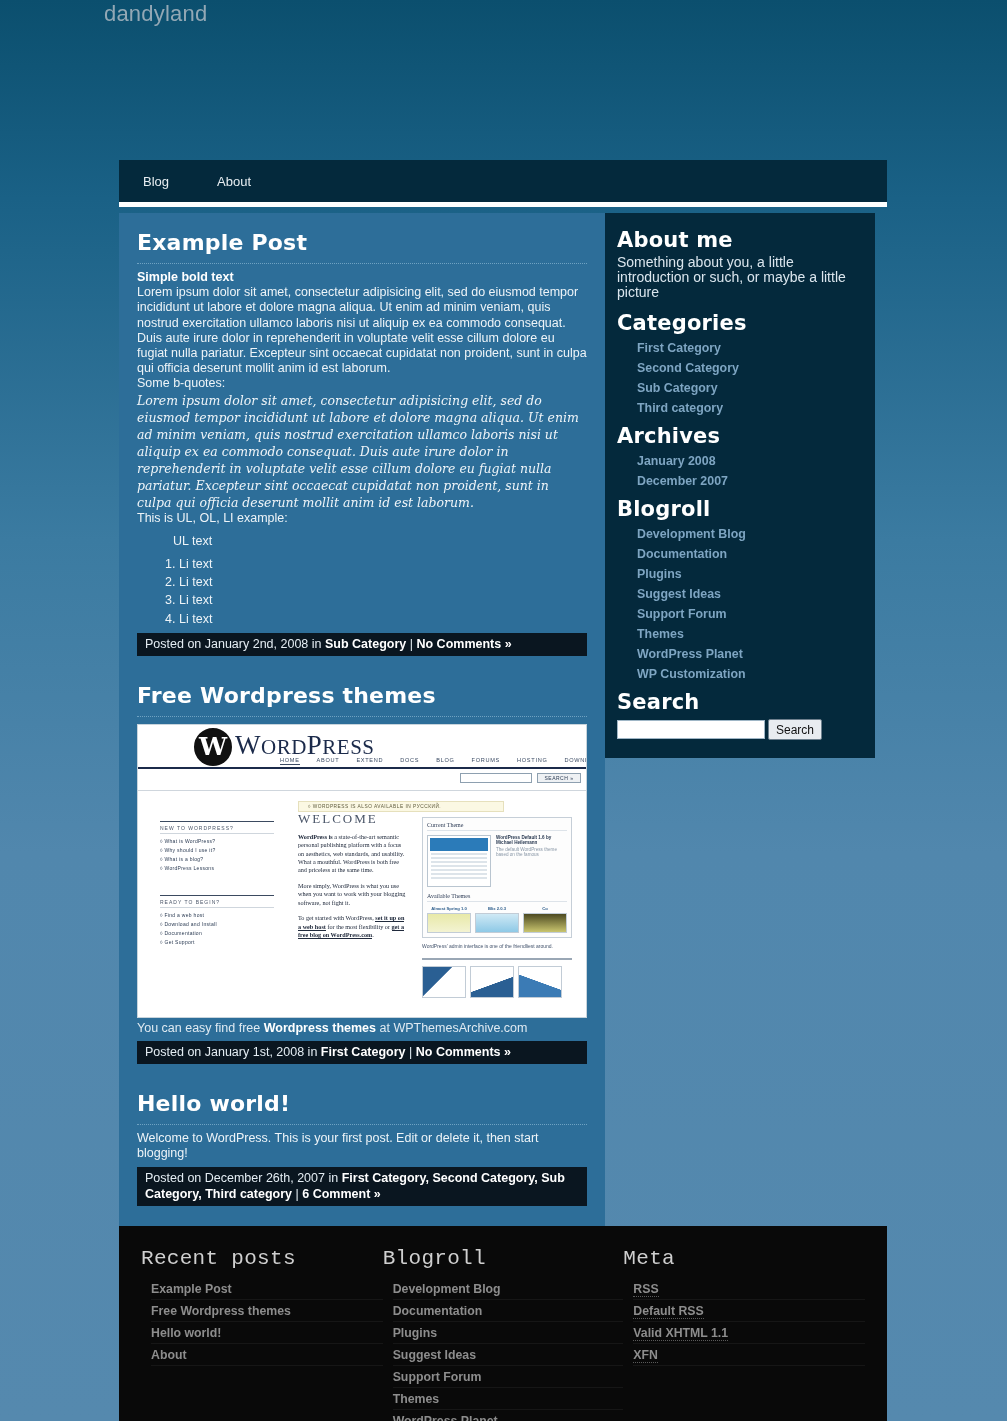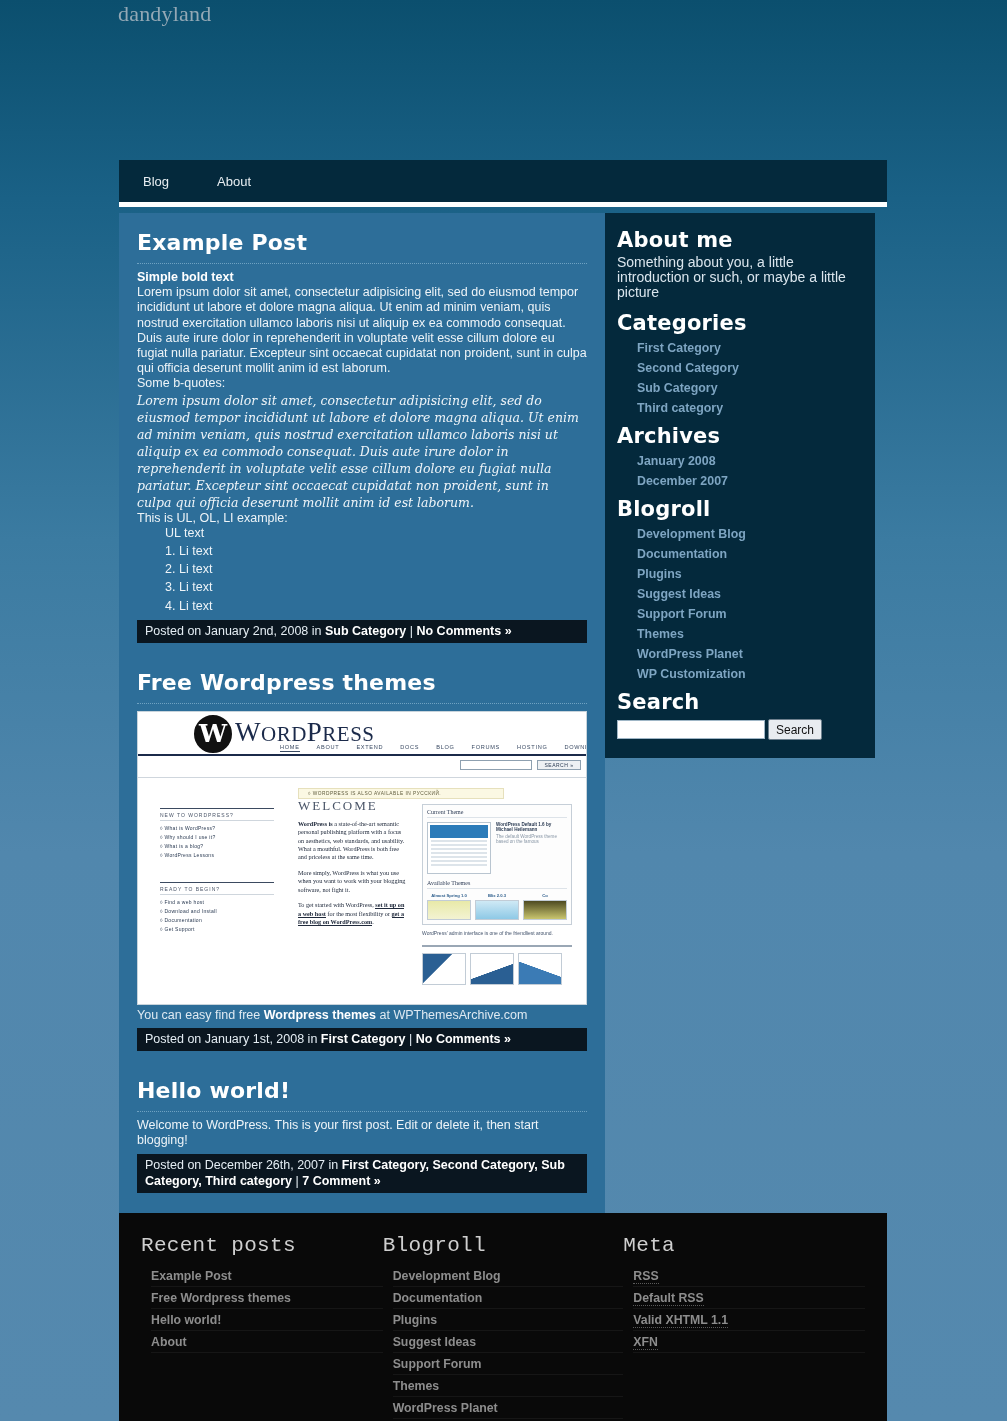--- a/index.html
+++ b/index.html
@@ -9,24 +9,24 @@
     font-family:"Liberation Sans", sans-serif;
     background:linear-gradient(180deg,#0b4f6e 0%, #1a6186 14%, #3b7ba1 38%, #5187ad 60%, #5589ae 100%);
     background-repeat:no-repeat;
     overflow:hidden;
     position:relative;
   }
 
   
   #site-header { height:160px; position:relative; }
   #site-title {
-    position:absolute; left:118px; top:0px;
+    position:absolute; left:104px; top:0px;
     font-size:22px; color:#93a8b5; font-weight:400;
     letter-spacing:.2px; line-height:28px;
-    font-family:Liberation Serif, serif;
+    font-family:Liberation Sans, sans-serif;
   }
 
   
   #page { width:768px; margin:0 0 0 119px; position:relative; }
 
   
   #nav {
     background:#04293c; height:42px;
     display:flex; align-items:center;
     padding-left:18px;
@@ -68,21 +68,21 @@
     line-height:28px;
   }
   .post-body { font-size:12.5px; color:#eef4f8; line-height:15.2px; }
   .post-body b, .post-body strong { font-weight:700; color:#ffffff; }
   .post-body p { margin:0; }
   .post-body blockquote {
     margin:0; font-family:"DejaVu Serif", serif;
     font-style:italic; font-size:12.5px; line-height:17px;
     color:#eef4f8;
   }
-  .post-body ul { margin:0; padding-left:28px; list-style:none; }
+  .post-body ul { margin:8px; padding-left:28px; list-style:none; }
   .post-body ol { margin:0; padding-left:30px; }
   .post-body ol li { margin:3px 12px; }
   .post-body li { font-size:12.5px; color:#eef4f8; }
 
   .post-meta {
     margin-top:6px;
     background:#0a1620;
     color:#e4edf3;
     font-size:12.5px;
     line-height:16px;
@@ -368,21 +368,21 @@
         <div class="caption"><span>You can easy find free </span><b>Wordpress themes</b><span> at WPThemesArchive.com</span></div>
 
         <div class="post-meta"><span>Posted on January 1st, 2008 in </span><b>First Category</b><span> | </span><b>No Comments »</b></div>
       </div>
 
       <div class="post">
         <h2>Hello world!</h2>
         <div class="post-body">
           <p>Welcome to WordPress. This is your first post. Edit or delete it, then start blogging!</p>
         </div>
-        <div class="post-meta"><span>Posted on December 26th, 2007 in </span><b>First Category, Second Category, Sub Category, Third category</b><span> | </span><b>7 Comment »</b></div>
+        <div class="post-meta"><span>Posted on December 26th, 2007 in </span><b>First Category, Second Category, Sub Category, Third category</b><span> | </span><b>6 Comment »</b></div>
       </div>
 
     </div>
 
     <div id="sidebar-shell">
       <div id="sidebar">
 
         <h3 class="sb-h">About me</h3>
         <p class="sb-text">Something about you, a little introduction or such, or maybe a little picture</p>
 

